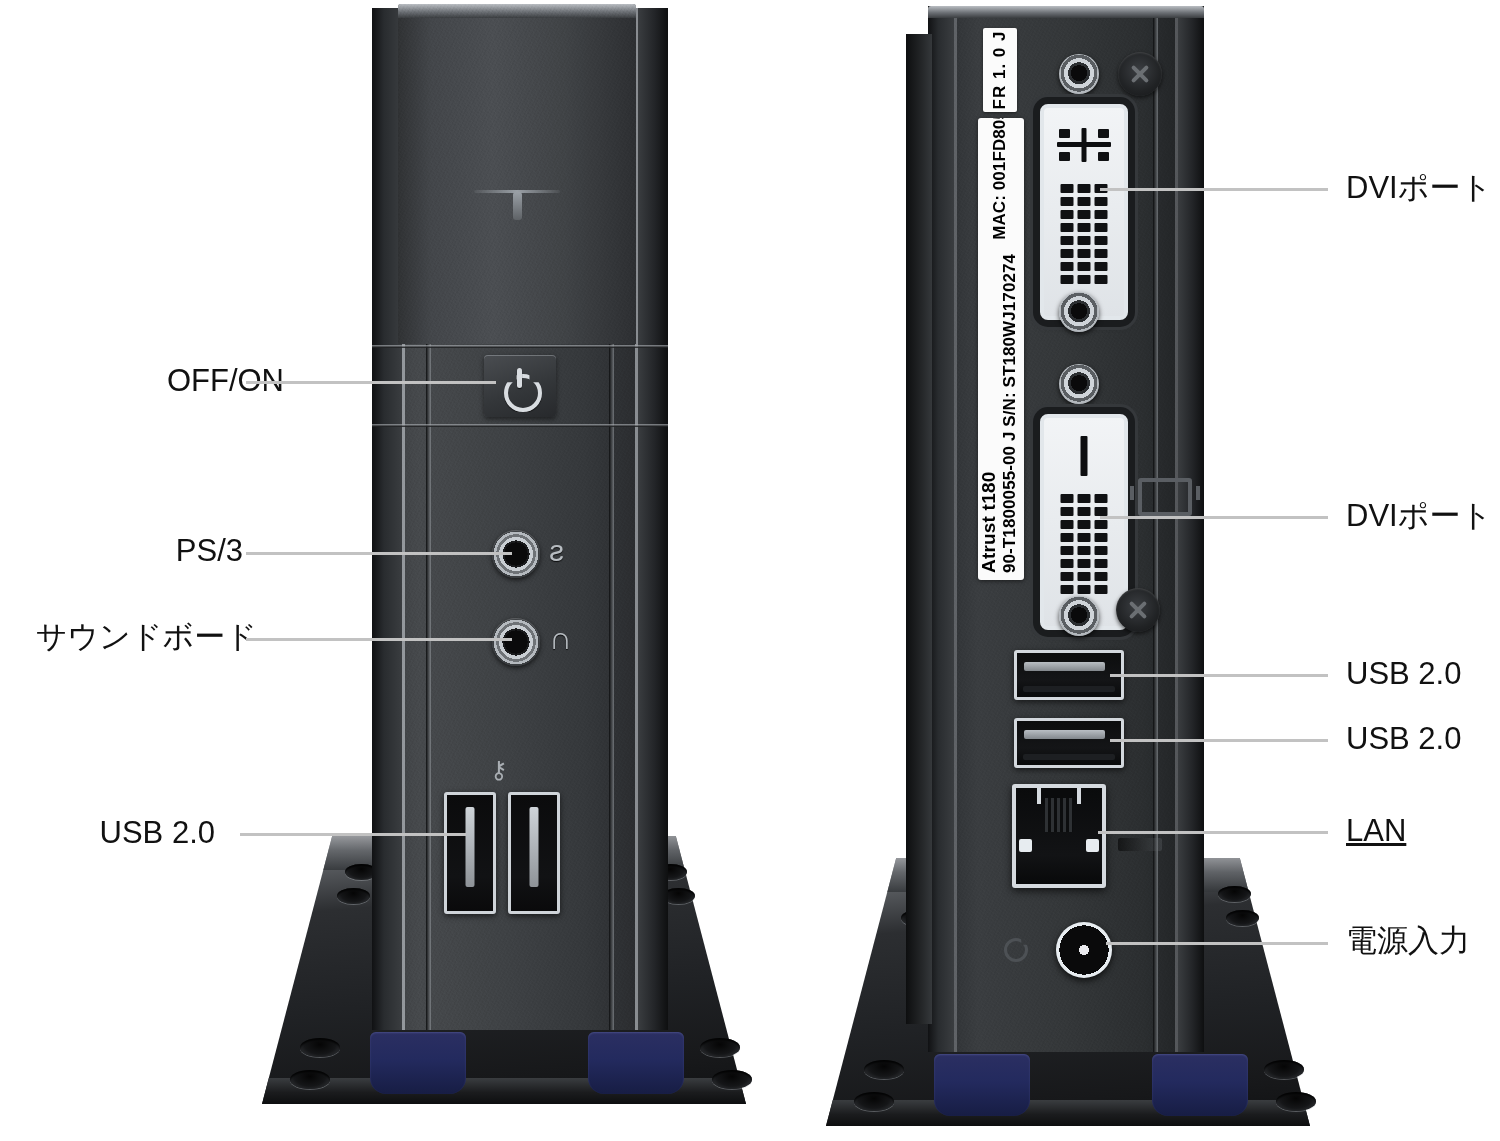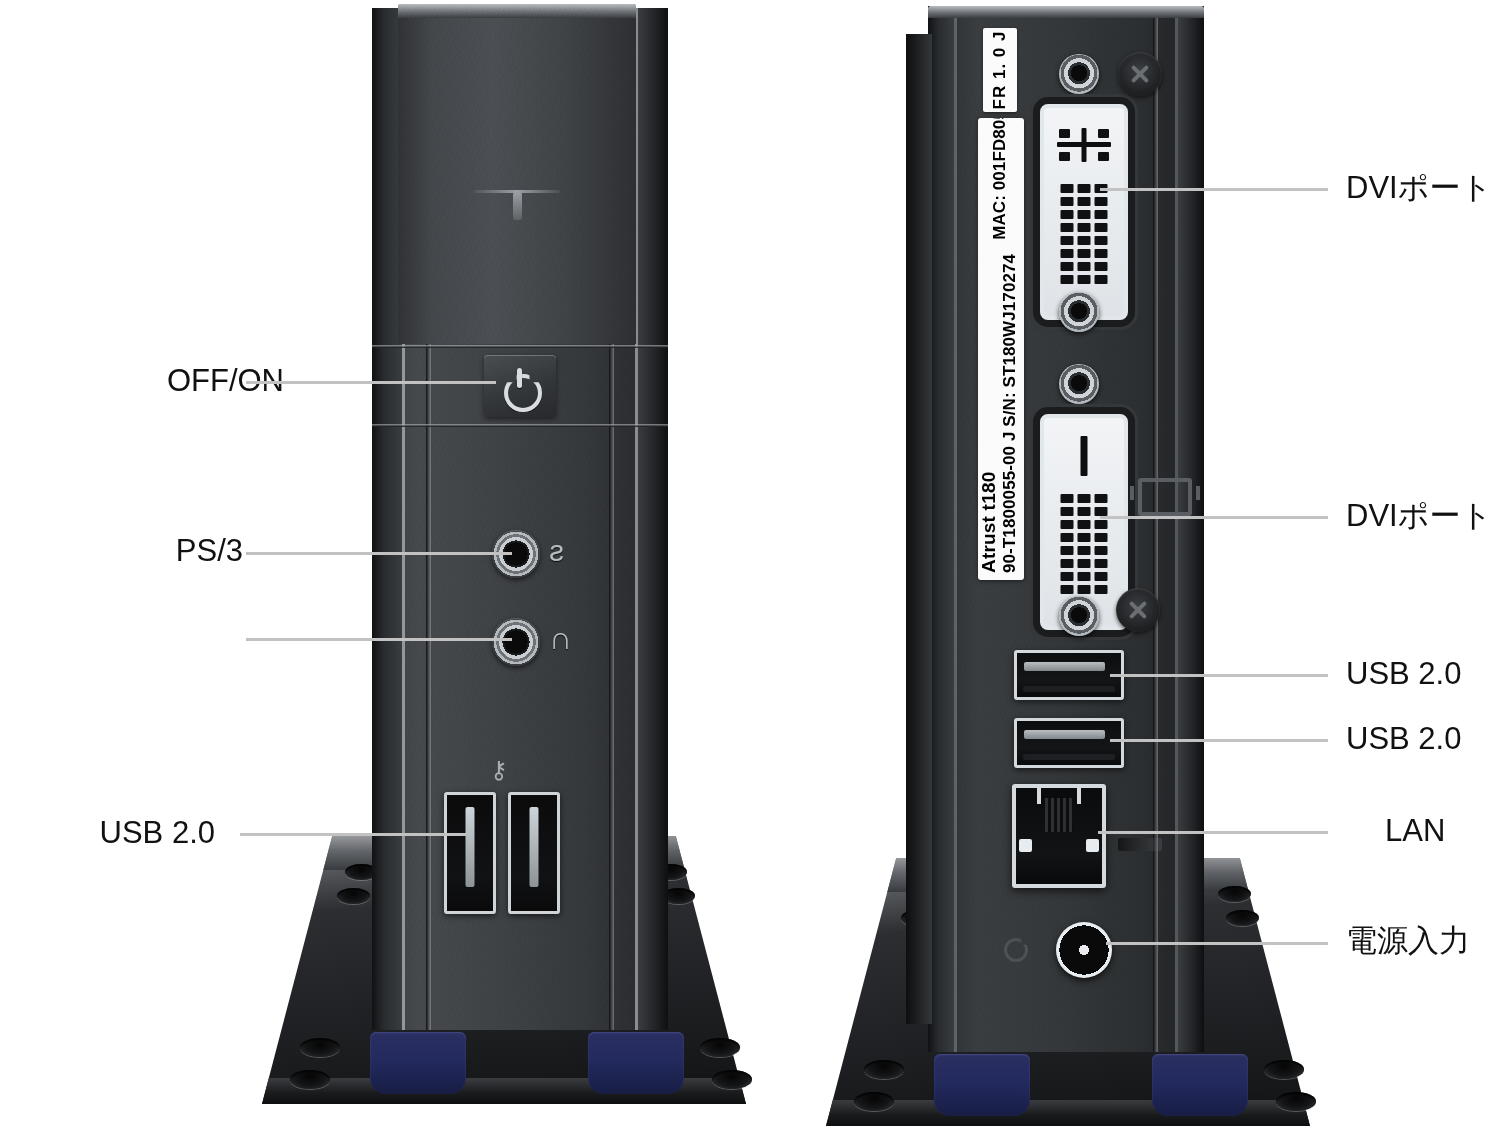--- a/index.html
+++ b/index.html
@@ -414,36 +414,37 @@
     <div class="dcjack" style="left:1056px;top:922px;"></div>
     <div class="ccircle" style="left:1004px;top:938px;"></div>
   </div>
 
   <div class="callout left" style="right:1216px;top:365px;">OFF/ON</div>
   <div class="leader" style="left:246px;top:381px;width:250px;"></div>
 
   <div class="callout left" style="right:1257px;top:535px;">PS/3</div>
   <div class="leader" style="left:246px;top:552px;width:266px;"></div>
 
+  <div class="callout left" style="right:1243px;top:621px;">サウンドボード</div>
   <div class="leader" style="left:246px;top:638px;width:266px;"></div>
 
   <div class="callout left" style="right:1285px;top:817px;">USB 2.0</div>
   <div class="leader" style="left:240px;top:833px;width:226px;"></div>
 
   <div class="callout" style="left:1346px;top:172px;">DVIポート</div>
   <div class="leader" style="left:1100px;top:188px;width:228px;"></div>
 
   <div class="callout" style="left:1346px;top:500px;">DVIポート</div>
   <div class="leader" style="left:1100px;top:516px;width:228px;"></div>
 
   <div class="callout" style="left:1346px;top:658px;">USB 2.0</div>
   <div class="leader" style="left:1110px;top:674px;width:218px;"></div>
 
   <div class="callout" style="left:1346px;top:723px;">USB 2.0</div>
   <div class="leader" style="left:1110px;top:739px;width:218px;"></div>
 
-  <div class="callout" style="left:1385px;top:815px;">LAN</div>
+  <div class="callout" style="left:1346px;top:815px;text-decoration:underline;">LAN</div>
   <div class="leader" style="left:1098px;top:831px;width:230px;"></div>
 
   <div class="callout" style="left:1346px;top:925px;">電源入力</div>
   <div class="leader" style="left:1106px;top:942px;width:222px;"></div>
 
 </div>
 
 </body></html>

